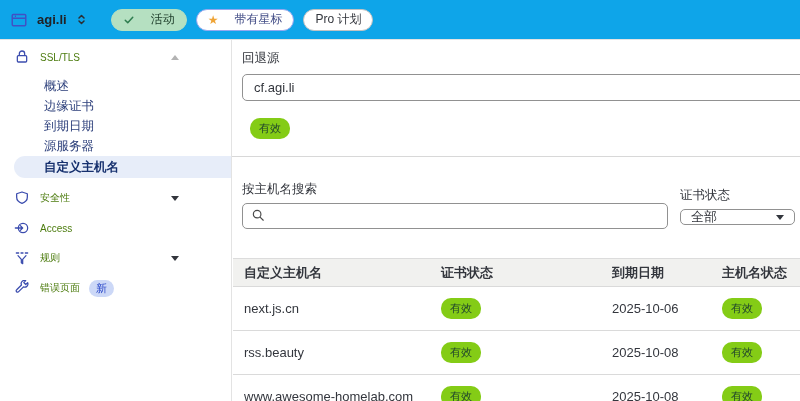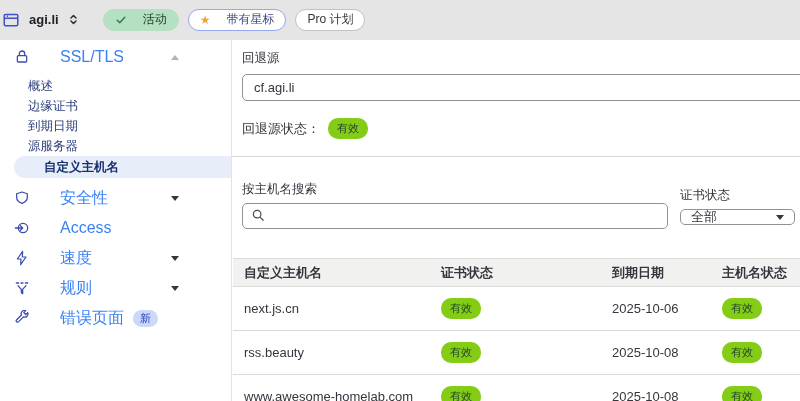--- a/index.html
+++ b/index.html
@@ -1,48 +1,48 @@
 <!DOCTYPE html>
 <html><head>
 <meta charset="utf-8">
 <style>
   * { margin:0; padding:0; box-sizing:border-box; }
   html,body { width:800px; height:401px; overflow:hidden; background:#fff;
     font-family:"Liberation Sans","DejaVu Sans",sans-serif; color:#33363d; }
 
   
-  .topbar { height:40px; display:flex; align-items:center; padding-left:2px;
-    border-bottom:1px solid #e3e3e3; background:#e5e5e5; }
+  .topbar { height:40px; display:flex; align-items:center; padding-left:10px;
+    border-bottom:1px solid #e3e3e3; background:#0ea5e9; }
   .brand-icon { width:18px; height:18px; color:#4150c4; flex:0 0 auto; }
   .zone-name { font-size:13px; font-weight:bold; color:#202227; margin-left:9px; }
   .zone-caret { width:15px; height:15px; color:#2b2e33; margin-left:7px; cursor:pointer; }
   .badges { display:flex; align-items:center; gap:9px; margin-left:22px; }
   .pill { height:22px; display:inline-flex; align-items:center; gap:16px;
     padding:0 11px; border-radius:11px; font-size:12px; white-space:nowrap; }
   .pill-active { background:#b5e0c1; color:#1d3c29; border:1px solid #b5e0c1; }
   .pill-active svg { width:12px; height:12px; color:#2e7d4f; }
   .pill-star { background:#fff; color:#404b85; border:1px solid #95a7ef; }
   .pill-star .star { color:#efa436; font-size:12px; }
   .pill-plan { background:#fff; color:#33363d; border:1px solid #c2c2c2; }
 
   .layout { display:flex; height:361px; }
 
   
   .sidebar { width:232px; flex:0 0 232px; border-right:1px solid #e3e3e3;
     padding-top:2px; overflow:hidden; }
   .nav-item { position:relative; height:30px; display:flex; align-items:center;
     padding-left:14px; cursor:pointer; }
   .nav-item .nico { width:16px; height:16px; color:#3b4cae; flex:0 0 auto; }
-  .nav-item .nlabel { margin-left:30px; font-size:16px; color:#3b82f6; }
+  .nav-item .nlabel { margin-left:10px; font-size:10px; color:#4d7c0f; }
   .tri { position:absolute; right:52px; top:50%; width:0; height:0; }
   .tri-up { margin-top:-2px; border-left:4px solid transparent; border-right:4px solid transparent;
     border-bottom:5px solid #b3b3b3; }
   .tri-down { margin-top:-2px; border-left:4px solid transparent; border-right:4px solid transparent;
     border-top:5px solid #33363d; }
-  .sub-item { height:20px; display:flex; align-items:center; padding-left:28px;
+  .sub-item { height:20px; display:flex; align-items:center; padding-left:44px;
     font-size:12.5px; color:#2b3e7a; cursor:pointer; }
   .sub-item.selected-wrap { padding-left:0; height:22px; }
   .sub-selected { height:22px; display:flex; align-items:center; margin-left:14px;
     padding-left:30px; flex:1; background:#e7edf9; border-radius:12px 0 0 12px;
     color:#16306e; font-weight:bold; font-size:12.5px; }
   .subgap { height:4px; }
   .grpgap { height:5px; }
   .new-badge { margin-left:9px; height:17px; padding:0 7px; display:inline-flex;
     align-items:center; background:#ccd8f7; color:#2946c8; font-size:11px; border-radius:9px; }
 
@@ -150,29 +150,20 @@
     <div class="nav-item">
       <span class="nico">
         <svg viewBox="0 0 24 24" fill="none" stroke="currentColor" stroke-width="1.9" stroke-linecap="round" stroke-linejoin="round">
           <circle cx="13.5" cy="12" r="7"></circle>
             <path d="M2 12h10.5M9.5 8.5 13 12l-3.5 3.5"></path>
         </svg>
       </span>
       <span class="nlabel">Access</span>
     </div>
 
-    <div class="nav-item">
-      <span class="nico">
-        <svg viewBox="0 0 24 24" fill="none" stroke="currentColor" stroke-width="1.8" stroke-linejoin="round">
-          <path d="M13 2 5 13.5h5.5L10 22l8-11.5h-5.5z"></path>
-        </svg>
-      </span>
-      <span class="nlabel">速度</span>
-      <span class="tri tri-down"></span>
-    </div>
 
 
 
     <div class="nav-item">
       <span class="nico">
         <svg viewBox="0 0 24 24" fill="none" stroke="currentColor" stroke-width="1.9" stroke-linecap="round" stroke-linejoin="round">
           <path d="M3.5 4.5h3.5M10.5 4.5h3M17 4.5h3.5"></path>
             <path d="M6 8.5l5 5.5v5l2 1.5v-6.5l5-5.5"></path>
         </svg>
       </span>
@@ -190,21 +181,20 @@
       <span class="new-badge">新</span>
     </div>
   </div>
 
   <div class="main">
 
     <div class="field-label">回退源</div>
     <input class="origin-input" value="cf.agi.li" style="">
 
     <div class="status-line">
-      <span>回退源状态：</span>
       <span class="green-pill">有效</span>
     </div>
 
     <div class="divider"></div>
 
     <div class="filters">
       <div class="search-group">
         <div class="field-label">按主机名搜索</div>
         <div class="search-box">
           <span class="search-icon">

